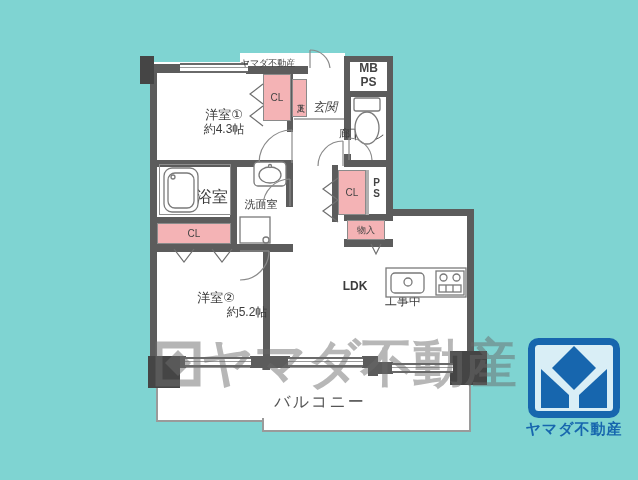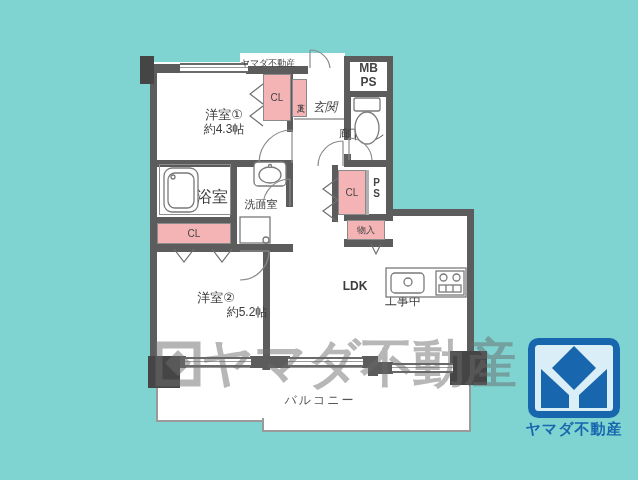--- a/index.html
+++ b/index.html
@@ -192,21 +192,21 @@
   <div class="lbl c" style="left:224px;top:121px;font-size:12px;">約4.3帖</div>
   <div class="lbl c" style="left:325px;top:99px;font-size:12px;font-style:italic;">玄関</div>
   <div class="lbl c" style="left:321px;top:126px;font-size:11px;margin-left:29px;">廊下</div>
   <div class="lbl c" style="left:368px;top:128px;font-size:11px;">トイレ</div>
   <div class="lbl c" style="left:212px;top:187px;font-size:16px;">浴室</div>
   <div class="lbl c" style="left:261px;top:197px;font-size:11px;">洗面室</div>
   <div class="lbl c" style="left:216px;top:289px;font-size:13px;">洋室②</div>
   <div class="lbl c" style="left:216px;top:304px;font-size:12px;margin-left:31px;">約5.2帖</div>
   <div class="lbl c" style="left:355px;top:279px;font-size:12px;font-weight:bold;">LDK</div>
   <div class="lbl c" style="left:355px;top:293px;font-size:12px;margin-left:48px;">工事中</div>
-  <div class="lbl c" style="left:320px;top:392px;font-size:12px;letter-spacing:2px;color:#555;">バルコニー</div>
+  <div class="lbl c" style="left:320px;top:392px;font-size:16px;letter-spacing:2px;color:#555;">バルコニー</div>
 
   <div id="watermark-glyph">
     <svg width="46" height="46" viewBox="0 0 46 46">
       <rect x="4" y="4" width="38" height="38" fill="none" stroke="#6e6e6e" stroke-width="7"></rect>
       <polygon points="23,9 36,22 23,35 10,22" fill="#6e6e6e"></polygon>
     </svg>
   </div>
   <div id="watermark-text">ヤマダ不動産</div>
 
   <div id="logo-box">

